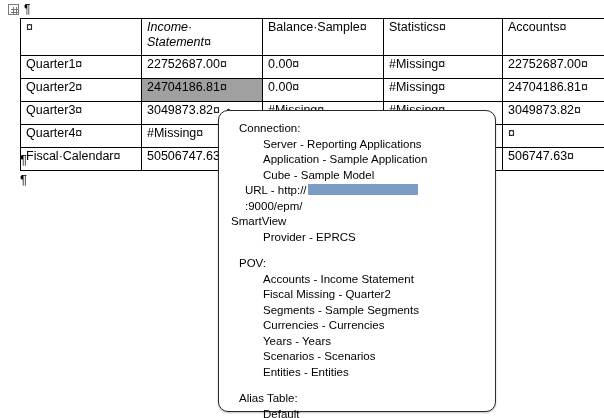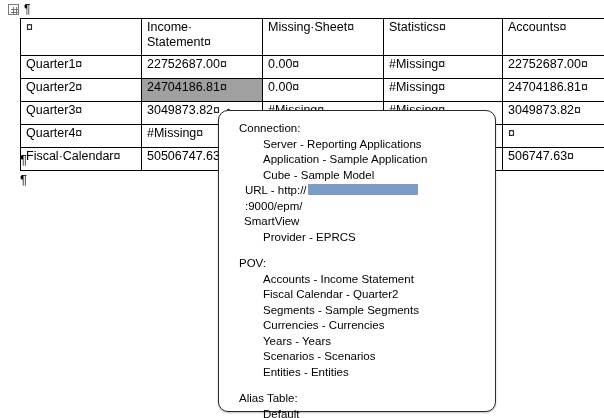--- a/index.html
+++ b/index.html
@@ -94,20 +94,21 @@
   td.c2 { width: 110px; }
   td.c3 { width: 108px; }
   td.c4 { width: 110px; }
 
   .hdrcell { height: 34px !important; }
   .highlight {
     background: #a0a0a0;
   }
   .hdr-wrap {
     display: block;
+    font-style: italic;
   }
 
   .para-marks {
     position: absolute;
     left: 20px;
     font-size: 13px;
     color: #000;
   }
   .pm1 { top: 152px; }
   .pm2 { top: 172px; }
@@ -162,21 +163,21 @@
   <div class="pilcrow-top">¶</div>
 
   <table class="grid">
     <tbody>
         <tr>
       <td class="c0 hdrcell">¤</td>
       <td class="c1 hdrcell">
         <span class="hdr-wrap">Income·</span>
         <span class="hdr-wrap">Statement¤</span>
       </td>
-      <td class="c2 hdrcell">Missing·Sheet¤</td>
+      <td class="c2 hdrcell">Balance·Sample¤</td>
       <td class="c3 hdrcell">Statistics¤</td>
       <td class="c4 hdrcell">Accounts¤</td>
 
     </tr>
 
     <tr>
       <td class="c0">Quarter1¤</td>
       <td class="c1">22752687.00¤</td>
       <td class="c2">0.00¤</td>
       <td class="c3">#Missing¤</td>
@@ -231,26 +232,26 @@
     <line x1="228" y1="109" x2="256" y2="127" stroke="#2a2a2a" stroke-width="1"></line>
     <line x1="221" y1="120" x2="258" y2="120" stroke="#ffffff" stroke-width="3"></line>
   </svg>
 
   <div class="tooltip">
     <div class="tip-line tip-head">Connection:</div>
     <div class="tip-line tip-item">Server - Reporting Applications</div>
     <div class="tip-line tip-item">Application - Sample Application</div>
     <div class="tip-line tip-item">Cube - Sample Model</div>
     <div class="tip-wrapline"><span>URL - http://</span><span class="redacted"></span><span>:9000/epm/</span></div>
-    <div class="tip-line" style="margin-left:13px">SmartView</div>
+    <div class="tip-line" style="margin-left:0">SmartView</div>
     <div class="tip-line tip-item">Provider - EPRCS</div>
     <div class="tip-blank"></div>
     <div class="tip-line tip-head">POV:</div>
     <div class="tip-line tip-item">Accounts - Income Statement</div>
-    <div class="tip-line tip-item">Fiscal Calendar - Quarter2</div>
+    <div class="tip-line tip-item">Fiscal Missing - Quarter2</div>
     <div class="tip-line tip-item">Segments - Sample Segments</div>
     <div class="tip-line tip-item">Currencies - Currencies</div>
     <div class="tip-line tip-item">Years - Years</div>
     <div class="tip-line tip-item">Scenarios - Scenarios</div>
     <div class="tip-line tip-item">Entities - Entities</div>
     <div class="tip-blank"></div>
     <div class="tip-line tip-head">Alias Table:</div>
     <div class="tip-line tip-item">Default</div>
   </div>
 

